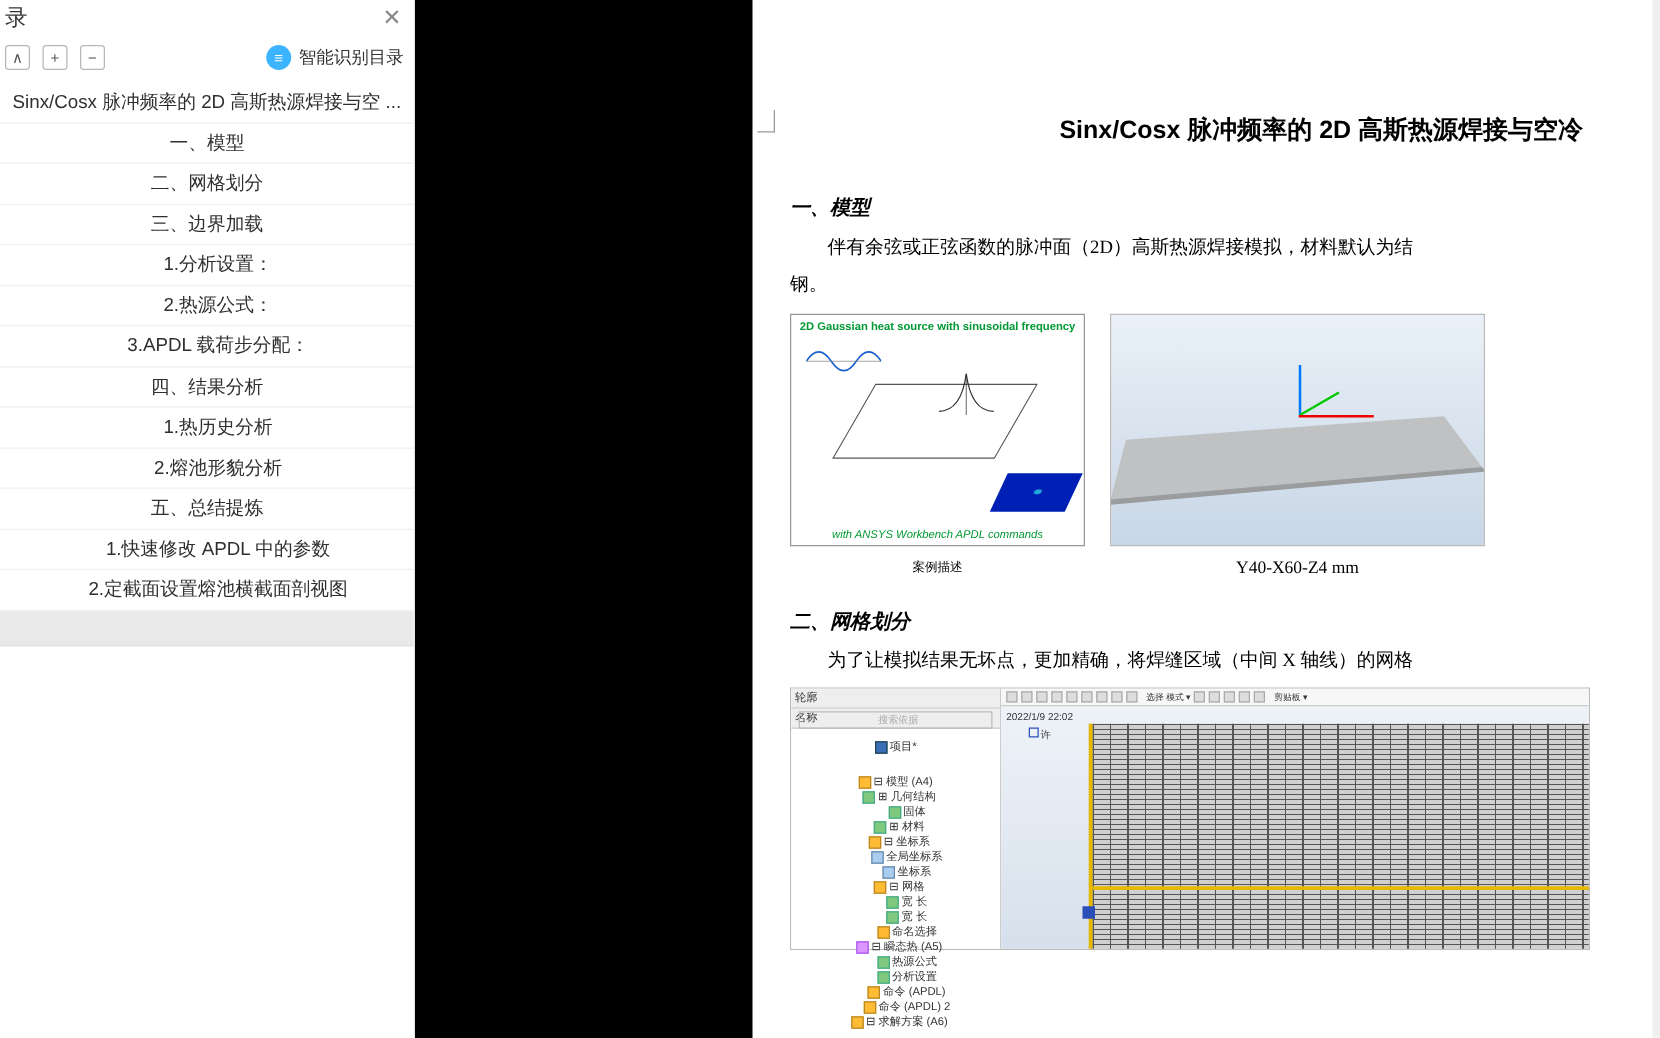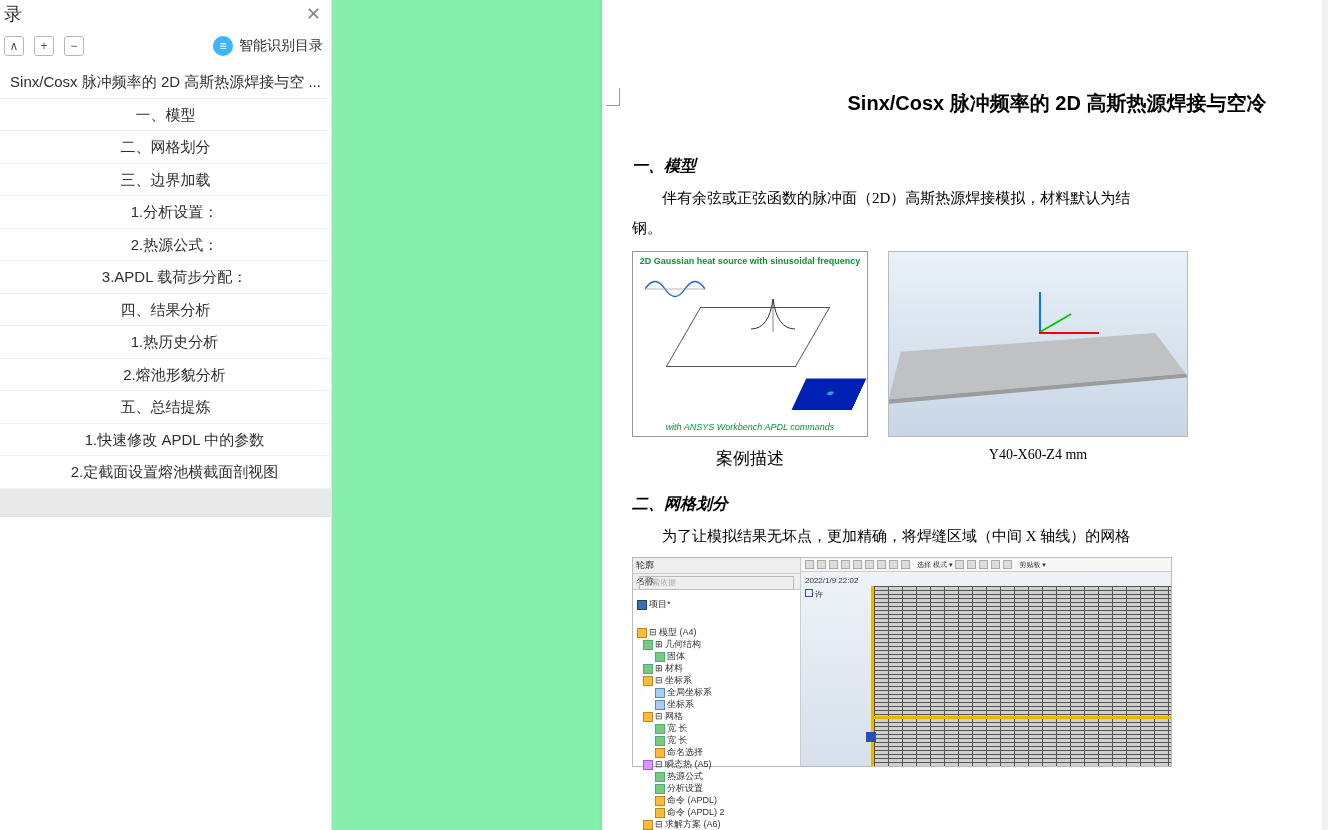--- a/index.html
+++ b/index.html
@@ -102,21 +102,21 @@
   }
   .outline-item.blank {
     height: 28px;
     border-bottom: 1px solid #e0e0e0;
     background: #e9e9e9;
   }
 
   
   .doc-viewer {
     flex: 1;
-    background: #86efac;
+    background: #000000;
     overflow: auto;
     position: relative;
   }
   .doc-page {
     width: 900px;
     background: #fff;
     margin: 0 0 0 270px;
     padding: 90px 20px 20px 30px;
     min-height: 900px;
     box-shadow: -1px 0 3px rgba(0,0,0,0.08);
@@ -165,21 +165,21 @@
   }
   .fig-box {
     border: 1px solid #999;
     width: 236px;
     height: 186px;
     background: #fff;
     position: relative;
     overflow: hidden;
   }
   .fig-caption {
-    font-size: 17px;
+    font-size: 10px;
     color: #000;
     margin-top: 10px;
     font-family: "SimSun", serif;
   }
   
   .fig1-title {
     color: #009933;
     font-size: 9px;
     text-align: center;
     margin-top: 4px;
@@ -247,26 +247,27 @@
   .fig2-caption {
     font-size: 14px;
     color: #000;
     margin-top: 10px;
     font-family: "SimSun", serif;
   }
 
   
   .mesh-shot {
     border: 1px solid #bbb;
-    width: 540px;
+    width: 640px;
     height: 210px;
     display: flex;
     font-size: 9px;
     color: #333;
     margin-top: 6px;
+    text-align: center;
   }
   .mesh-tree {
     width: 168px;
     border-right: 1px solid #ccc;
     background: #fff;
     position: relative;
   }
   .mesh-tree-bar {
     background: #eee;
     border-bottom: 1px solid #ccc;

